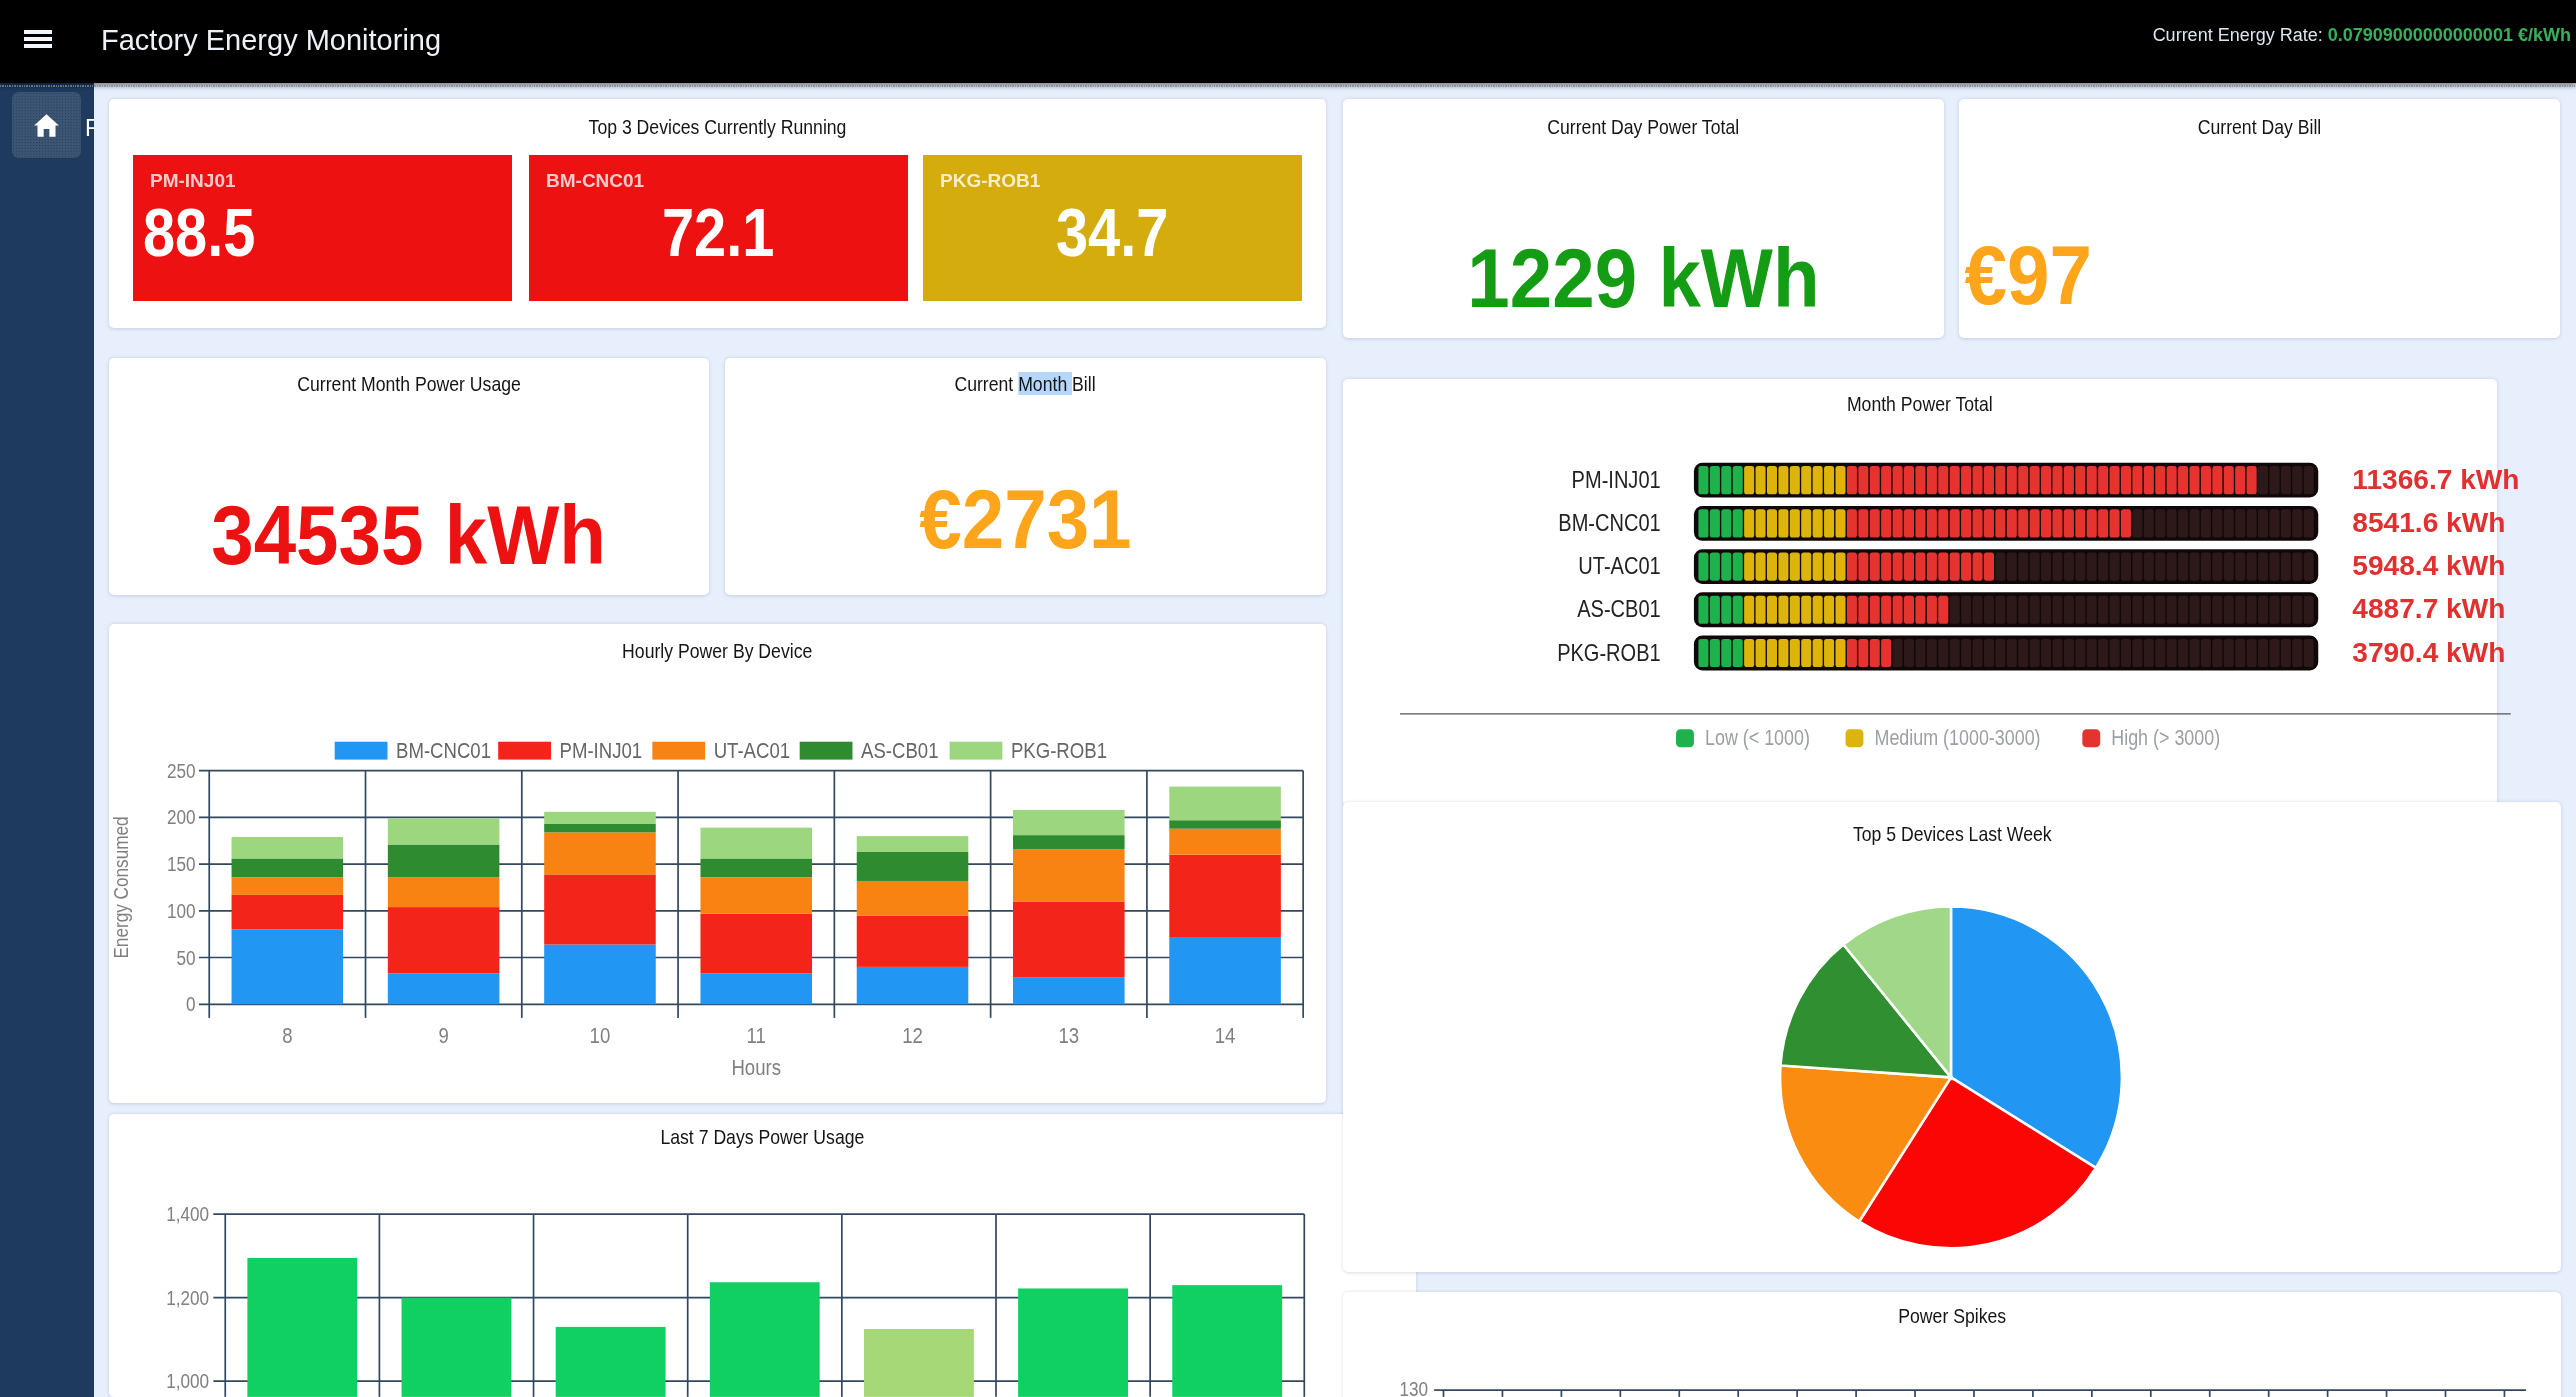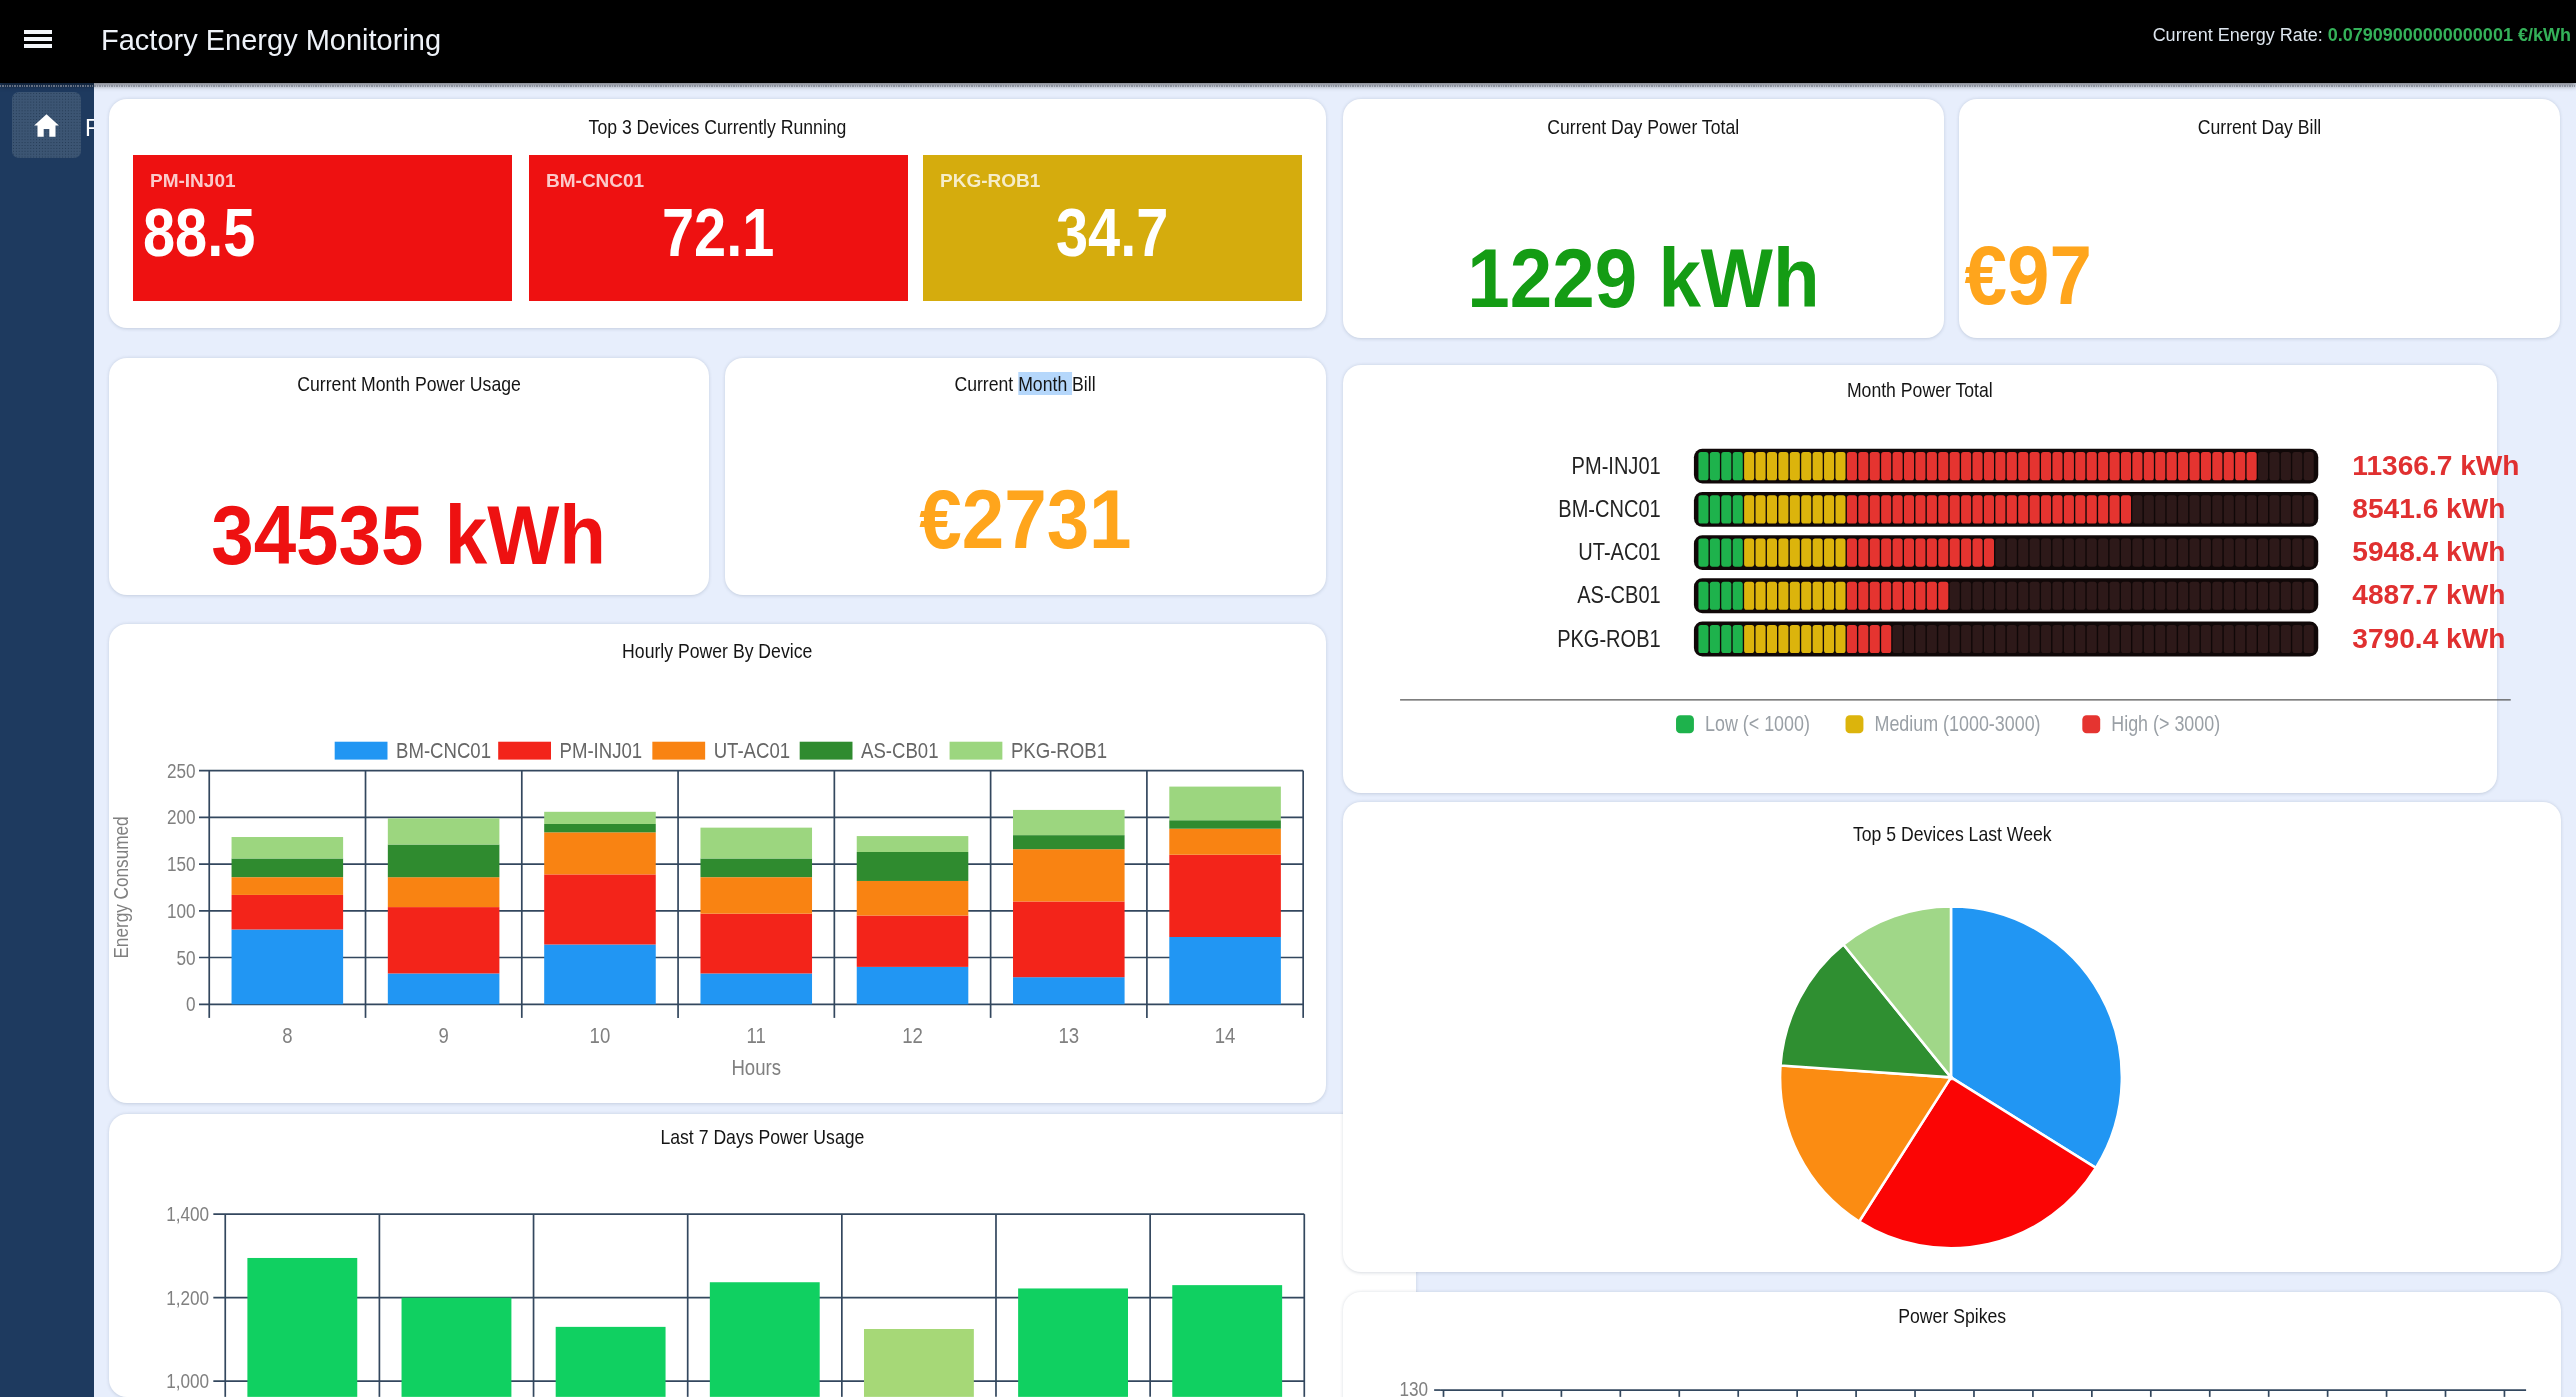--- a/index.html
+++ b/index.html
@@ -1,19 +1,19 @@
 <!DOCTYPE html>
 <html style="font-size:13.6px"><head><meta charset="utf-8"><style>
 * { margin:0; padding:0; box-sizing:border-box; }
 body { font-family:"Liberation Sans",sans-serif; width:2576px; height:1397px; overflow:hidden; background:#e7eefc; }
 svg text { font-family:"Liberation Sans",sans-serif; }
 #navbar { position:absolute; left:0; top:0; width:2576px; height:83px; background:#000000; box-shadow:0 2.6px 5.1px rgba(0,0,0,0.45); z-index:5; }
 #sidebar { position:absolute; left:0; top:83px; width:94px; bottom:0; background:#1e3a5f; z-index:1; }
 #content { position:absolute; left:94px; top:83px; right:0; bottom:0; background:#e7eefc; z-index:2; }
-.card { position:absolute; background:#fff; border-radius:18px; box-shadow:0 0.9px 3.4px rgba(40,60,90,0.18); z-index:3; }
+.card { position:absolute; background:#fff; border-radius:5px; box-shadow:0 0.9px 3.4px rgba(40,60,90,0.18); z-index:3; }
 #dots { position:absolute; left:0; top:85px; width:2576px; height:1.7px; background:repeating-linear-gradient(90deg, rgba(128,135,148,0.75) 0 1px, transparent 1px 1.7px); z-index:6; }
 </style></head><body>
 <div id="navbar">
   <div style="position:absolute;left:24px;top:30px;width:28px;height:23px">
     <div style="height:4.3px;background:#f2f5f9"></div>
     <div style="height:4.3px;background:#f2f5f9;margin-top:2.6px"></div>
     <div style="height:4.3px;background:#f2f5f9;margin-top:2.6px"></div>
   </div>
   <div style="position:absolute;left:101px;top:24px;font-size:29px;color:#eef2f8">Factory Energy Monitoring</div>
   <div style="position:absolute;right:5.1px;top:25px;font-size:18px;color:#dde5ee">Current Energy Rate: <span style="color:#34b159;font-weight:bold">0.07909000000000001 €/kWh</span></div>
@@ -158,21 +158,21 @@
     </svg>
   </div>
 <div class="card" style="left:1343px;top:99px;width:601px;height:239px">
     <div style="position:absolute;left:0;right:0;top:15.8px;text-align:center"><span style="display:inline-block;font-size:21px;color:#151515;transform:scaleX(0.84);transform-origin:center">Current Day Power Total</span></div>
     <div style="position:absolute;left:0;right:0;top:132px;text-align:center"><span style="display:inline-block;font-size:83px;font-weight:bold;color:#149c14;transform:scaleX(0.92);transform-origin:center">1229 kWh</span></div>
   </div>
 <div class="card" style="left:1959px;top:99px;width:601px;height:239px">
     <div style="position:absolute;left:0;right:0;top:15.8px;text-align:center"><span style="display:inline-block;font-size:21px;color:#151515;transform:scaleX(0.84);transform-origin:center">Current Day Bill</span></div>
     <div style="position:absolute;left:0;right:0;top:129px;text-align:left"><span style="display:inline-block;font-size:83px;font-weight:bold;color:#ffa51c;transform:scaleX(0.92);transform-origin:center">€97</span></div>
   </div>
-<div class="card" style="left:1343px;top:365px;width:1154px;height:428px">
+<div class="card" style="left:1343px;top:379px;width:1154px;height:428px">
     <div style="position:absolute;left:0;right:0;top:12.8px;text-align:center"><span style="display:inline-block;font-size:21px;color:#151515;transform:scaleX(0.84);transform-origin:center">Month Power Total</span></div>
     <svg width="1218" height="428" viewBox="0 0 1430 502" style="position:absolute;left:0;top:0">
       <text x="373" y="127.5" font-size="28" fill="#222" text-anchor="end" textLength="104.6" lengthAdjust="spacingAndGlyphs">PM-INJ01</text>
       <rect x="412" y="98.0" width="733" height="41" rx="10" fill="#100808"></rect>
       <rect x="417.30" y="102.0" width="11.81" height="33" rx="3" fill="#1eb24c"></rect>
       <rect x="430.71" y="102.0" width="11.81" height="33" rx="3" fill="#1eb24c"></rect>
       <rect x="444.11" y="102.0" width="11.81" height="33" rx="3" fill="#1eb24c"></rect>
       <rect x="457.52" y="102.0" width="11.81" height="33" rx="3" fill="#1eb24c"></rect>
       <rect x="470.93" y="102.0" width="11.81" height="33" rx="3" fill="#dcb40c"></rect>
       <rect x="484.34" y="102.0" width="11.81" height="33" rx="3" fill="#dcb40c"></rect>

